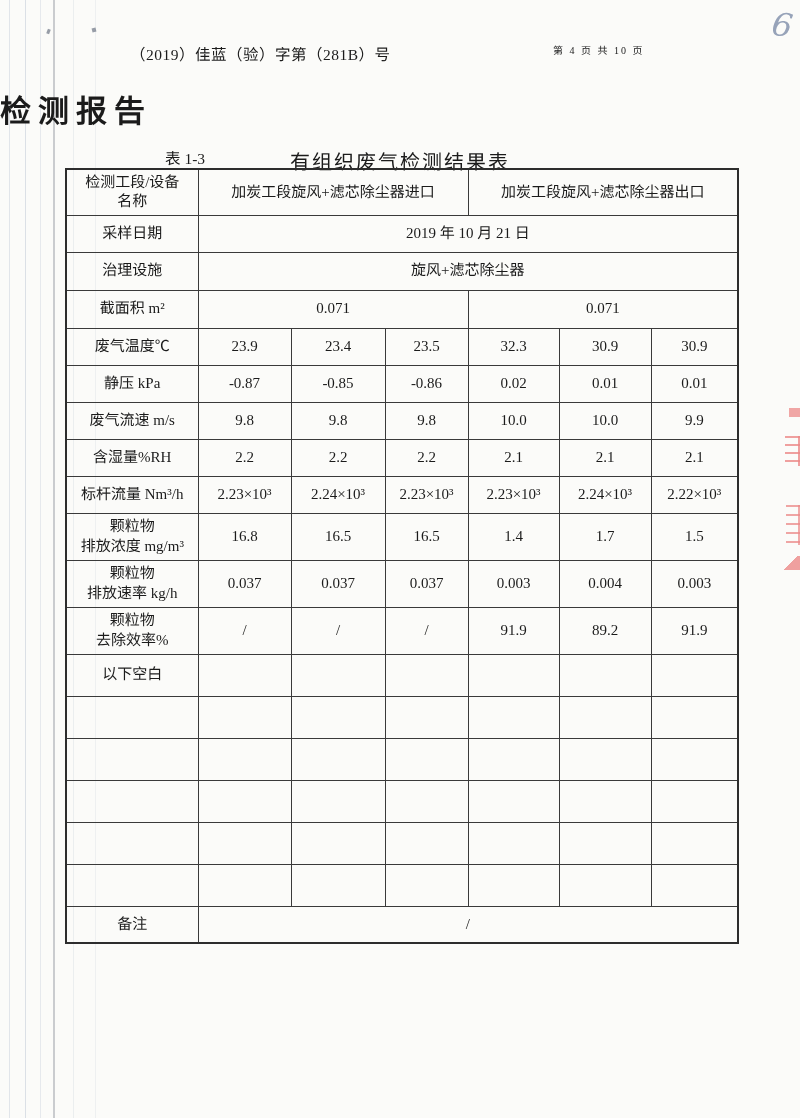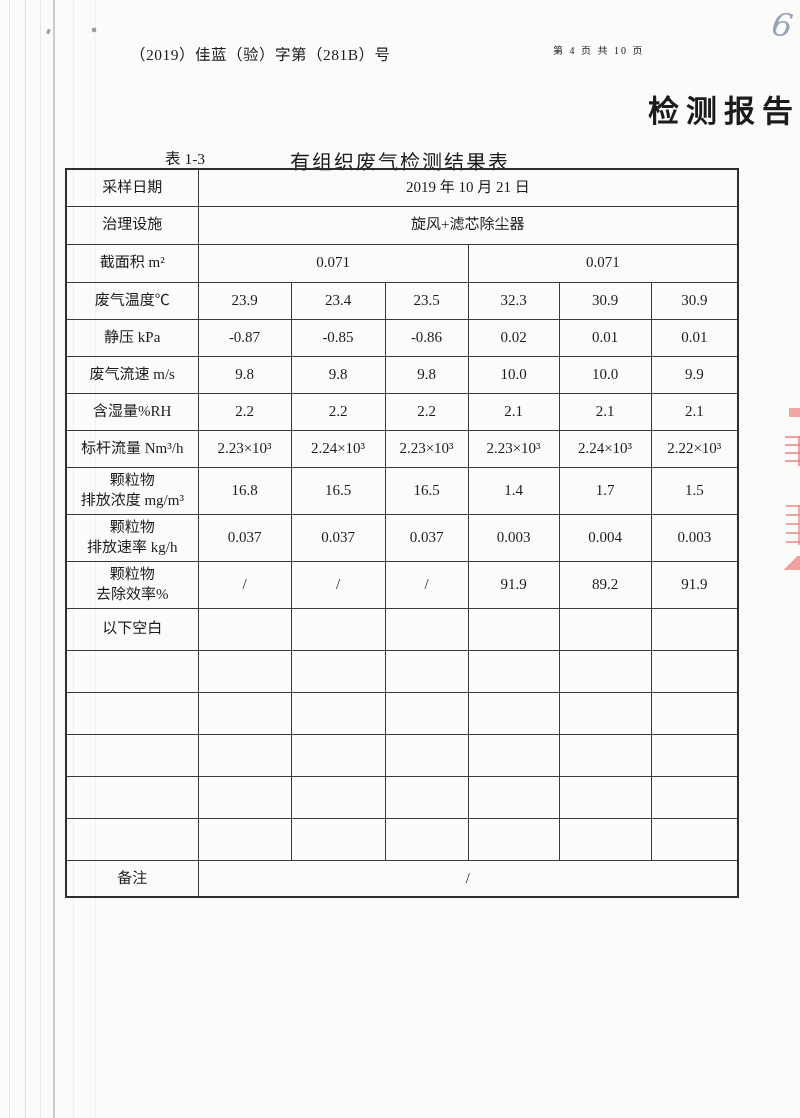--- a/index.html
+++ b/index.html
@@ -53,21 +53,21 @@
   .doc-number {
     position: absolute; left: 130px; top: 42px;
     font-size: 15.5px; letter-spacing: 0.5px;
   }
   .page-info {
     position: absolute; left: 553px; top: 42px;
     font-size: 10px; letter-spacing: 2px;
   }
   .report-title {
     position: absolute; left: 0; right: 0; top: 86px;
-    text-align: right;
+    text-align: left;
     font-size: 31px; font-weight: bold; letter-spacing: 7px;
   }
   .caption-label {
     position: absolute; left: 121px; top: 146px;
     font-size: 15.5px;
     margin-left: 44px;
   }
   .caption-title {
     position: absolute; left: 0; right: 0; top: 146px;
     text-align: center;
@@ -136,20 +136,26 @@
       <col style="width:132px">
       <col style="width:93px">
       <col style="width:94px">
       <col style="width:83px">
       <col style="width:91px">
       <col style="width:92px">
       <col style="width:87px">
     </colgroup>
 
     <tbody>
+      <tr class="rh-header">
+        <th class="pre">检测工段/设备
+名称</th>
+        <td colspan="3">加炭工段旋风+滤芯除尘器进口</td>
+        <td colspan="3">加炭工段旋风+滤芯除尘器出口</td>
+      </tr>
       <tr class="rh-a">
         <th>采样日期</th>
         <td colspan="6">2019 年 10 月 21 日</td>
       </tr>
       <tr class="rh-b">
         <th>治理设施</th>
         <td colspan="6">旋风+滤芯除尘器</td>
       </tr>
       <tr class="rh-b">
         <th>截面积 m²</th>

